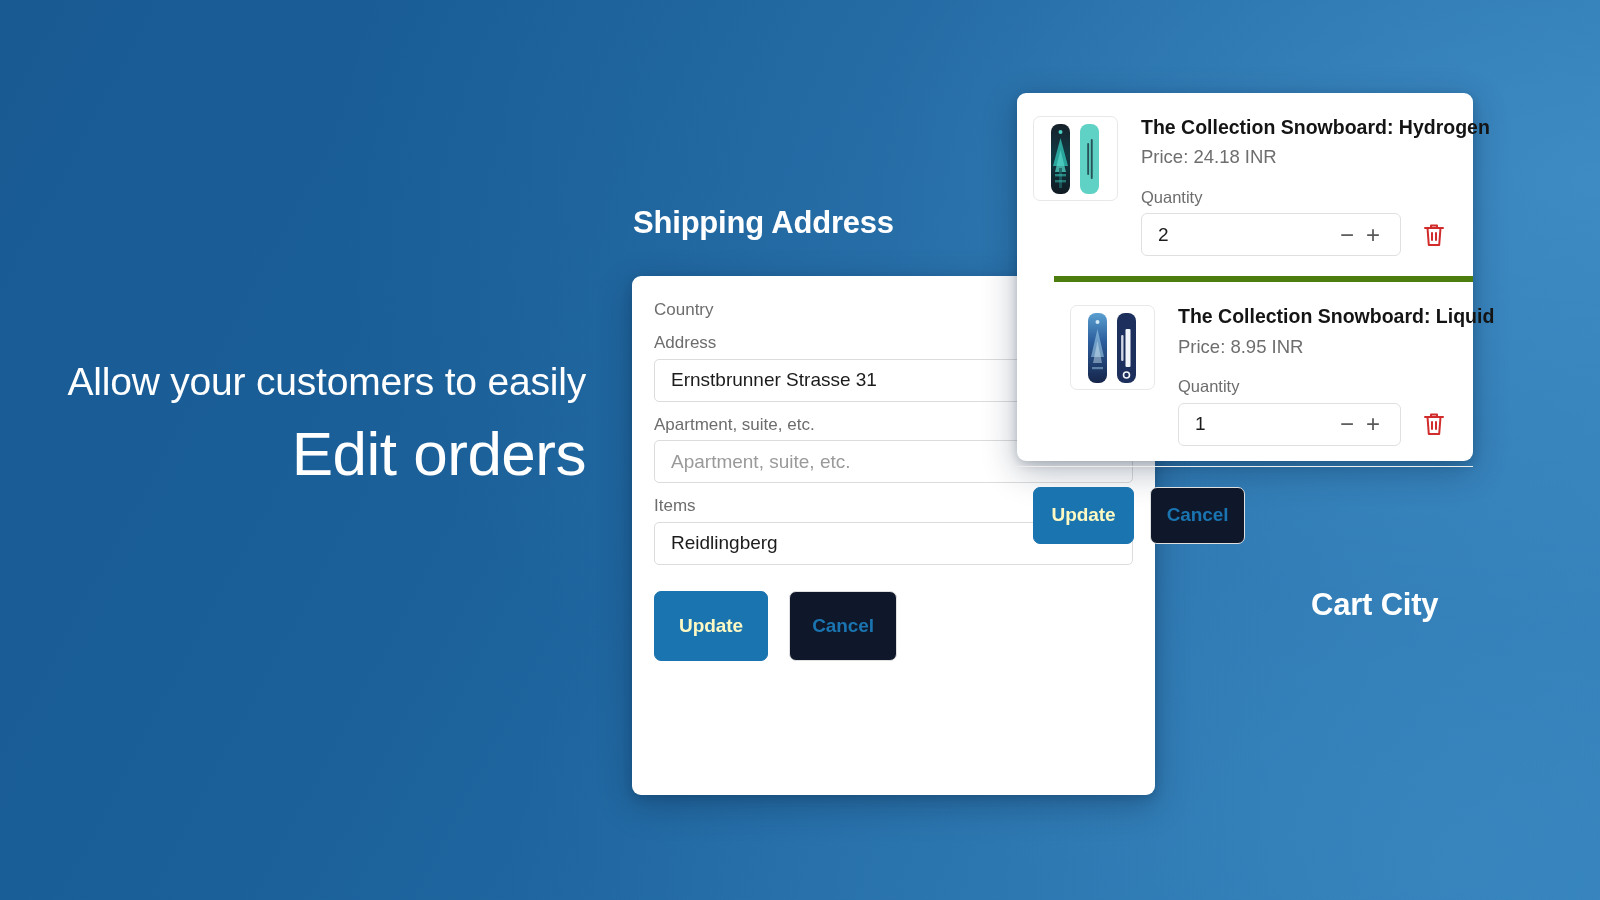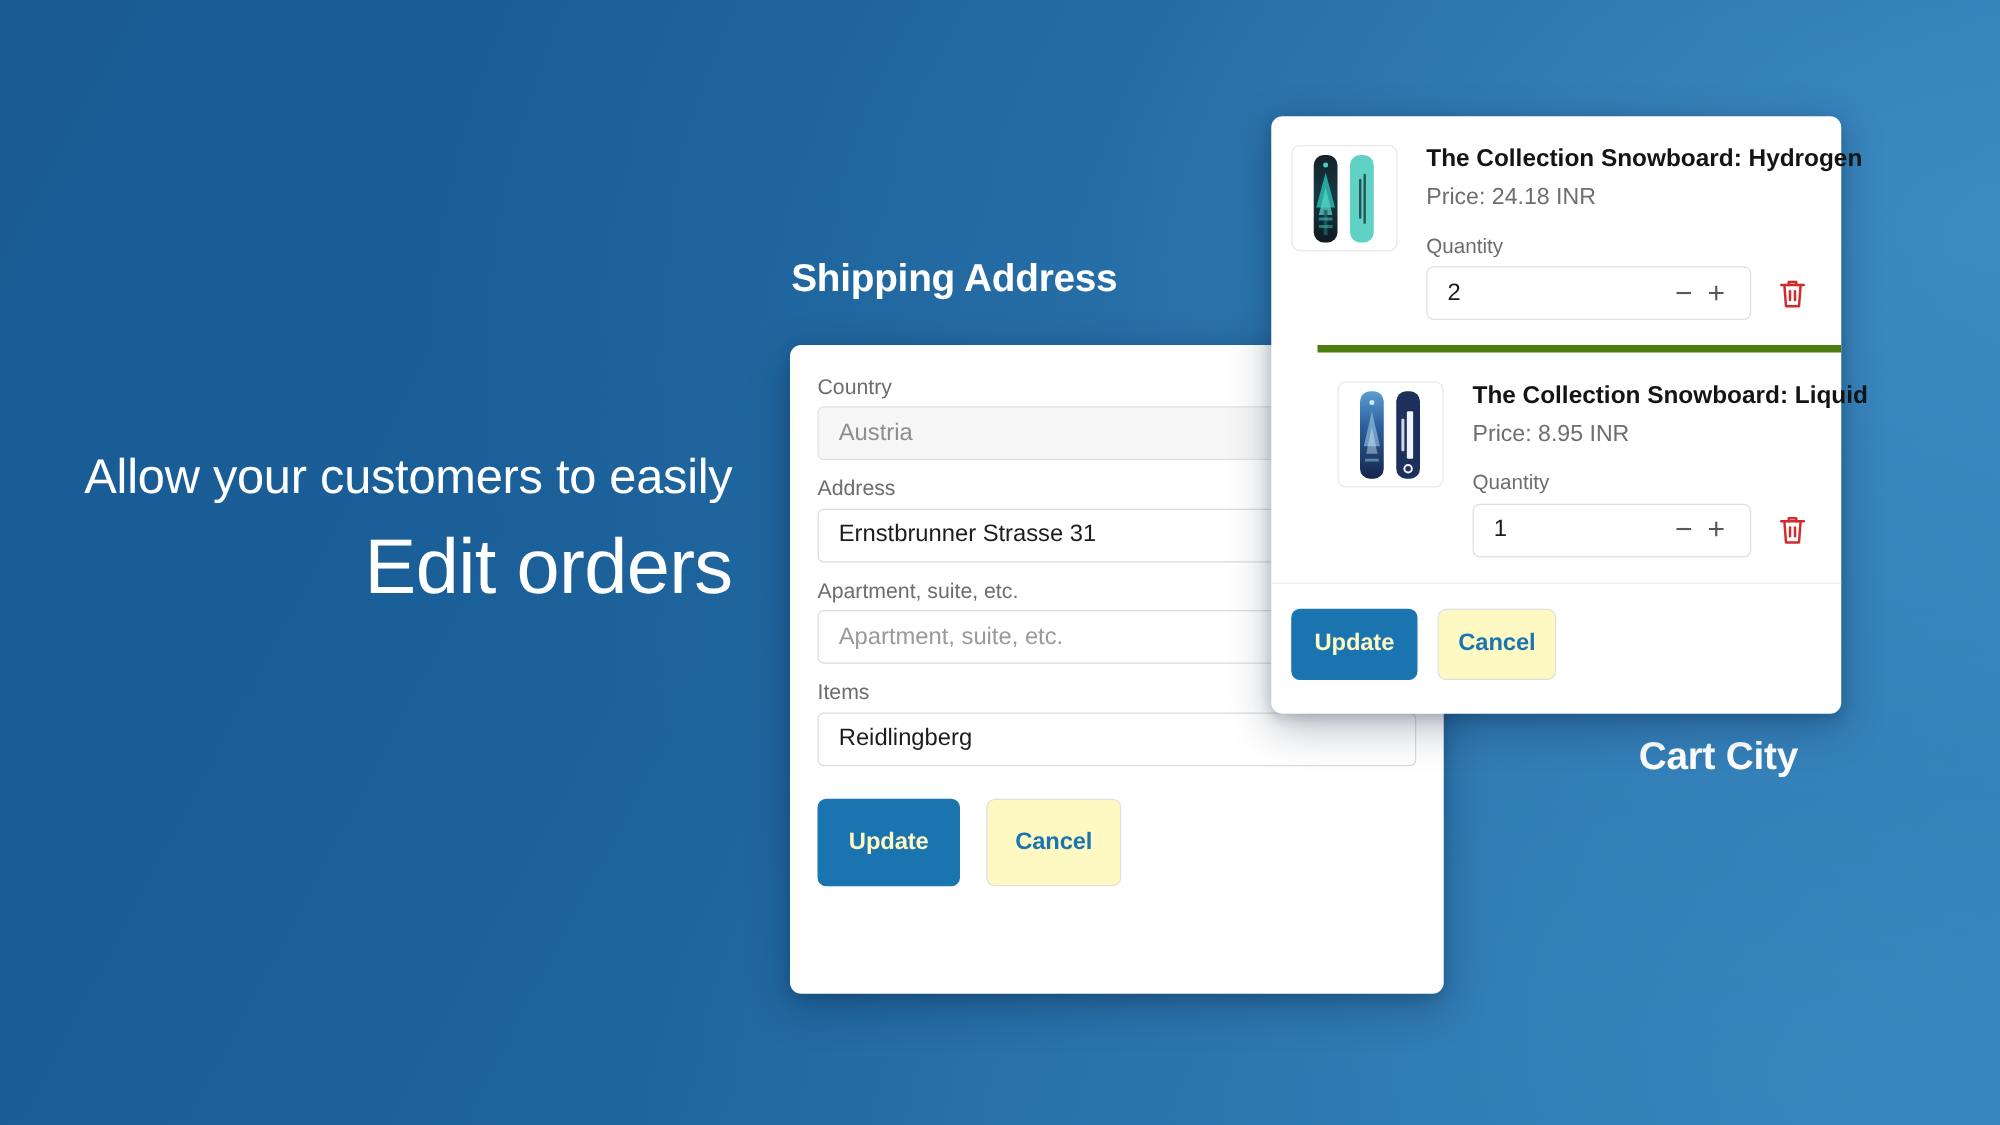--- a/index.html
+++ b/index.html
@@ -61,28 +61,28 @@
   .field-input.placeholder { color:#9a9a9a; }
 
   
   .btn-row { display:flex; gap:21px; }
   .btn {
     border-radius:7px; font-size:19px; font-weight:700;
     display:flex; align-items:center; justify-content:center;
     cursor:pointer; letter-spacing:-0.1px;
   }
   .btn-primary { background:#1a74b0; color:#fef9c3; border:1px solid #1a74b0; }
-  .btn-secondary { background:#fef9c3; color:#1a74b0; border:1px solid #e0e0e0; }
+  .btn-secondary { background:#0f172a; color:#1a74b0; border:1px solid #e0e0e0; }
   #form-card .btn { height:70px; }
   #form-card .btn-primary { width:114px; }
   #form-card .btn-secondary { width:108px; }
   #form-card .btn-row { margin-top:26px; }
 
   
-  #cart-card { left:1017px; top:93px; width:456px; height:478px; }
+  #cart-card { left:1017px; top:93px; width:456px; height:368px; }
   .cart-item { display:flex; gap:23px; padding:23px 24px 20px 16px; }
   .cart-item + .cart-item { border-top:6px solid #4d7c0f;margin-left:37px; }
   .thumb {
     width:85px; height:85px; flex:none;
     border:1px solid #e8e8e8; border-radius:7px;
     background:#ffffff; display:flex; align-items:center;
     justify-content:center; overflow:hidden;
   }
   .thumb svg { display:block; }
   .item-body { flex:1; min-width:0; }
@@ -123,21 +123,20 @@
   <div class="line2">Edit orders</div>
 </div>
 
 <div id="cap-shipping" class="caption">Shipping Address</div>
 <div id="cap-cart" class="caption">Cart City</div>
 
 <div id="form-card" class="card">
 
   <div class="field">
     <div class="field-label">Country</div>
-    <div class="field-input disabled">Austria</div>
   </div>
 
   <div class="field">
     <div class="field-label">Address</div>
     <div class="field-input">Ernstbrunner Strasse 31</div>
   </div>
 
   <div class="field">
     <div class="field-label">Apartment, suite, etc.</div>
     <div class="field-input placeholder">Apartment, suite, etc.</div>

